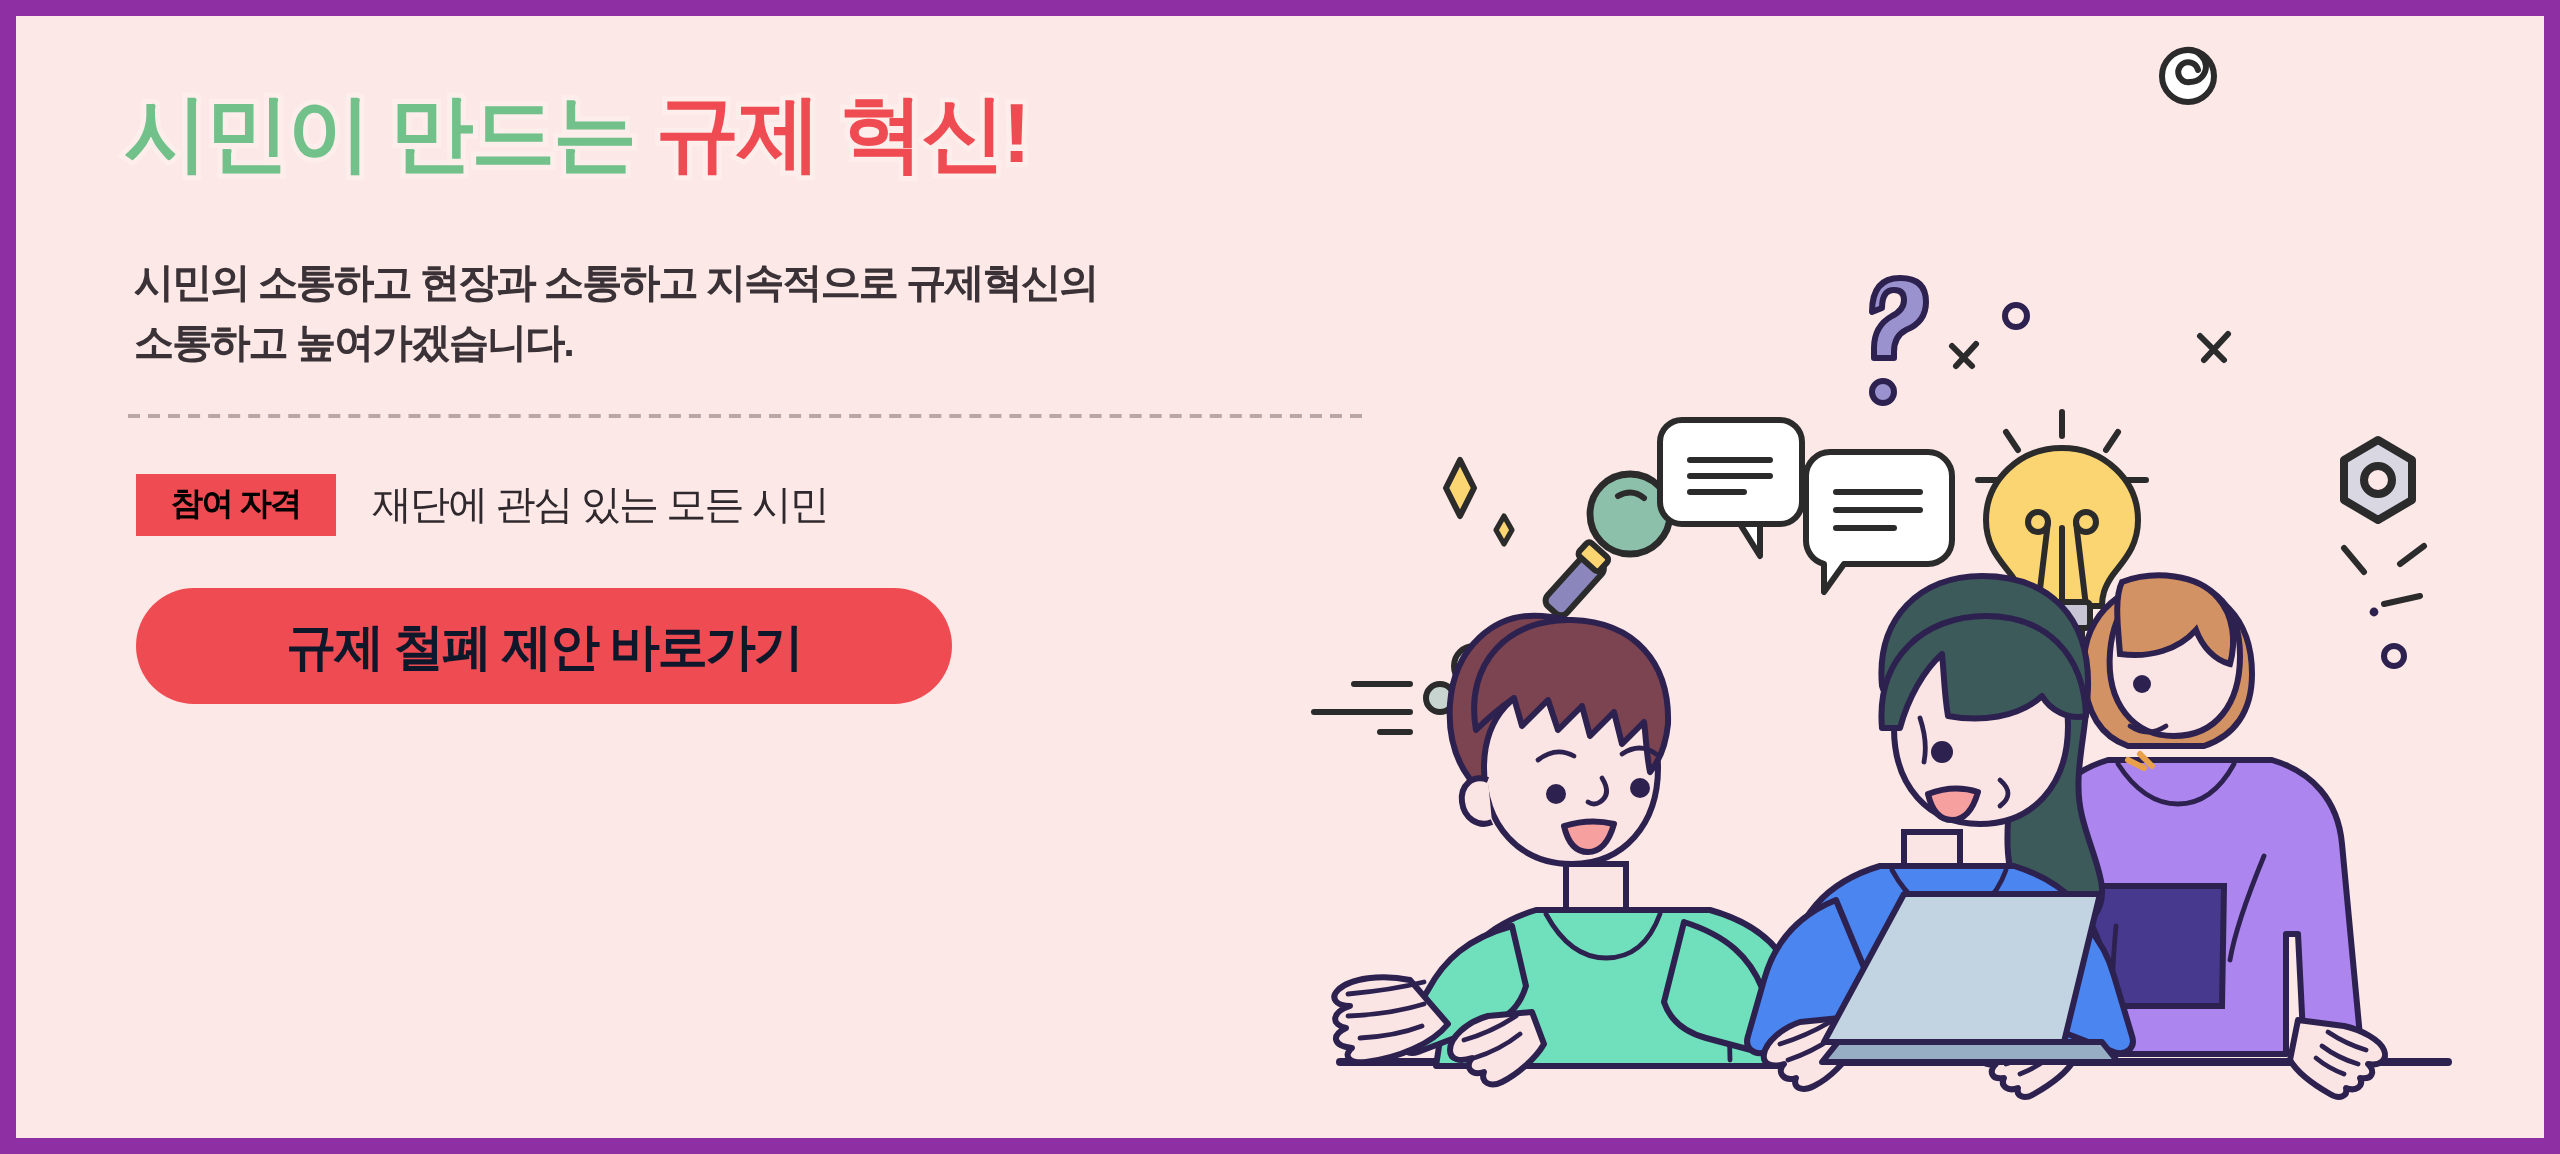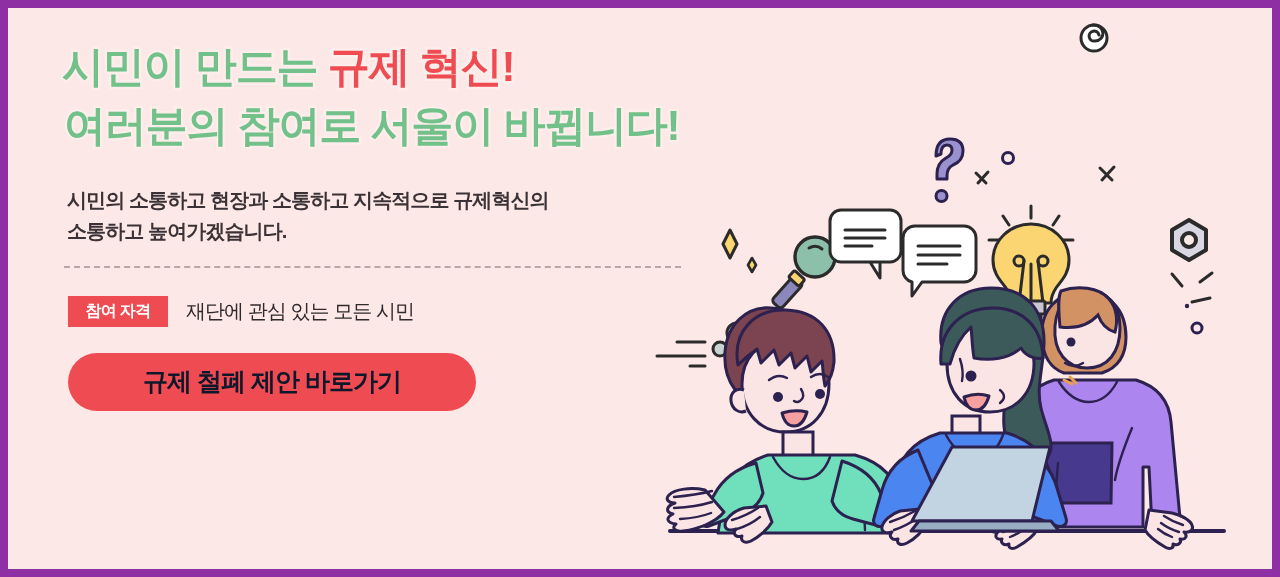--- a/index.html
+++ b/index.html
@@ -75,21 +75,21 @@
     display: flex;
     align-items: center;
     height: 31px;
     margin-bottom: 16px;
   }
   .badge {
     flex: 0 0 auto;
     width: 100px;
     height: 31px;
     background: #ef4b52;
-    color: #ffffff;
+    color: #000000;
     font-size: 16px;
     font-weight: 900;
     letter-spacing: -0.7px;
     display: flex;
     align-items: center;
     justify-content: center;
   }
   .row-text {
     margin-left: 18px;
     font-size: 20px;
@@ -292,21 +292,20 @@
         <path d="M240 513 l120 0 l18 -74 l-98 0 z" fill="#c2d4e2" stroke="#2d2150" stroke-width="3" stroke-linejoin="round" transform="translate(20 0)"></path>
         <path d="M247 513 l132 0 l8 10 l-148 0 z" fill="#96adc4" stroke="#2d2150" stroke-width="3" stroke-linejoin="round" transform="translate(20 0)"></path>
       </g>
     </svg>
   </div>
 
   <div class="content">
 
     <div class="headline">
       <span class="ln"><span class="hl-green">시민이 만드는 </span><span class="hl-red">규제 혁신!</span></span>
-      <span class="ln"><span class="hl-green">여러분의 참여로 서울이 바뀝니다!</span></span>
     </div>
 
     <div class="subtitle">
       <span class="ln">시민의 소통하고 현장과 소통하고 지속적으로 규제혁신의</span>
       <span class="ln">소통하고 높여가겠습니다.</span>
     </div>
 
     <div class="divider"></div>
 
     <div class="rows">

